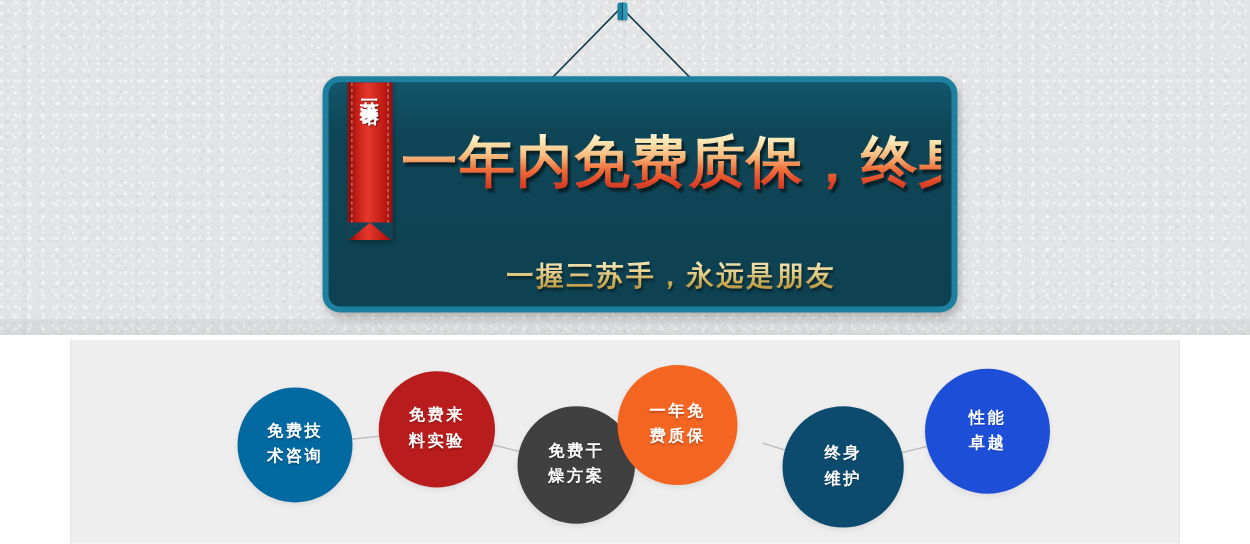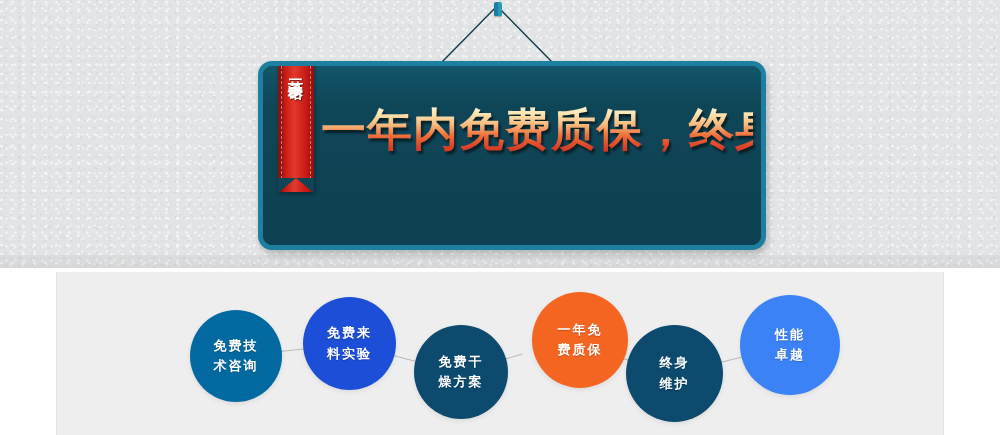--- a/index.html
+++ b/index.html
@@ -194,61 +194,62 @@
 
   <div id="banner">
     <div id="banner-inner">
 
       <div id="ribbon">
         <div id="ribbon-text">三苏承诺</div>
       </div>
 
       <div id="headline">一年内免费质保，终身维护</div>
 
+      <div id="subtitle">一握三苏手，永远是朋友</div>
     </div>
   </div>
 
   <div id="lower-panel">
     <div id="flow-layer">
         <div class="connector" style="left: 223.736px; top: 79.1833px; width: 25.6863px; background: rgb(185, 185, 185); transform: rotate(-6.28478deg);"></div>
         <div class="connector" style="left: 336.614px; top: 82.5201px; width: 25.5848px; background: rgb(185, 185, 185); transform: rotate(14.3381deg);"></div>
         <div class="connector" style="left: 448.045px; top: 86.8814px; width: 18.7679px; background: rgb(185, 185, 185); transform: rotate(-16.9492deg);"></div>
         <div class="connector" style="left: 553.953px; top: 81.5706px; width: 21.054px; background: rgb(185, 185, 185); transform: rotate(17.1584deg);"></div>
         <div class="connector" style="left: 663.646px; top: 90.3601px; width: 24.4643px; background: rgb(185, 185, 185); transform: rotate(-13.861deg);"></div>
         <div class="node" style="left: 134px; top: 38px; width: 92px; height: 92px; background: #0369a1;">
           <div>
             <span>免费技</span>
             <span>术咨询</span>
           </div>
         </div>
-        <div class="node" style="left: 247px; top: 25px; width: 93px; height: 93px; background: #1d4ed8;">
+        <div class="node" style="left: 247px; top: 25px; width: 93px; height: 93px; background: #b91c1c;">
           <div>
             <span>免费来</span>
             <span>料实验</span>
           </div>
         </div>
-        <div class="node" style="left: 358px; top: 53px; width: 94px; height: 94px; background: #0c4a6e;">
+        <div class="node" style="left: 358px; top: 53px; width: 94px; height: 94px; background: #404040;">
           <div>
             <span>免费干</span>
             <span>燥方案</span>
           </div>
         </div>
-        <div class="node" style="left: 476px; top: 20px; width: 96px; height: 96px; background: rgb(245, 101, 34);">
+        <div class="node" style="left: 438px; top: 20px; width: 96px; height: 96px; background: rgb(245, 101, 34);">
           <div>
             <span>一年免</span>
             <span>费质保</span>
           </div>
         </div>
         <div class="node" style="left: 570px; top: 53px; width: 97px; height: 97px; background: #0c4a6e;">
           <div>
             <span>终身</span>
             <span>维护</span>
           </div>
         </div>
-        <div class="node" style="left: 684px; top: 23px; width: 100px; height: 100px; background: #3b82f6;">
+        <div class="node" style="left: 684px; top: 23px; width: 100px; height: 100px; background: #1d4ed8;">
           <div>
             <span>性能</span>
             <span>卓越</span>
           </div>
         </div>
       </div>
   </div>
 
 </div>
 

